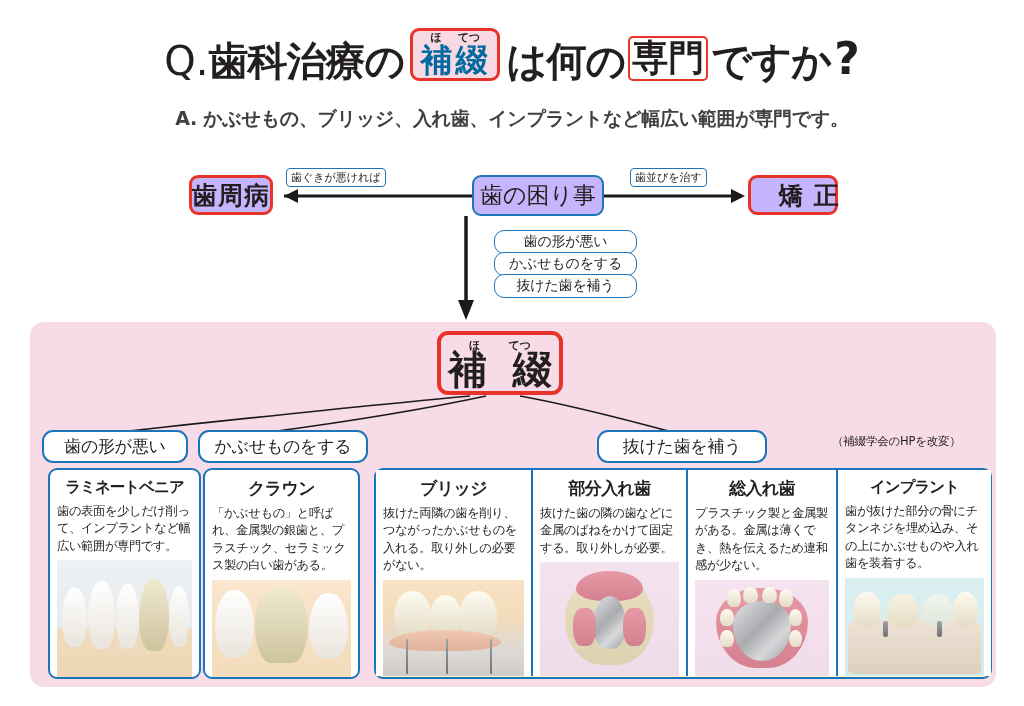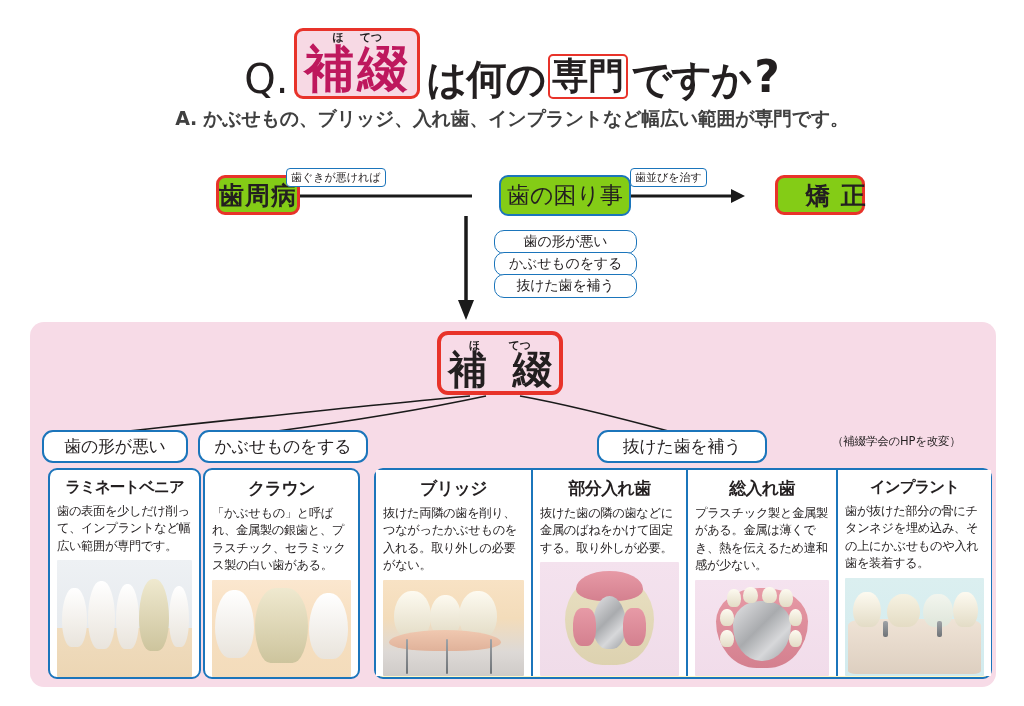--- a/index.html
+++ b/index.html
@@ -24,39 +24,39 @@
   
   .t-hotetsu {
     position: relative;
     border: 3px solid #e8332a; border-radius: 9px;
     background: #f7d9e4;
     padding: 1px 7px 2px 7px; margin: 0 6px;
     display: flex; flex-direction: column; align-items: center; justify-content: flex-end;
   }
   .t-ruby { display: flex; gap: 16px; font-size: 11px; font-weight: 700; color: #231f20; line-height: 1.1; }
   .t-ruby span { letter-spacing: 0px; }
-  .t-hotetsu-main { font-size: 50px; font-weight: 700; color: #be185d; line-height: 1.0; letter-spacing: 3px; }
+  .t-hotetsu-main { font-size: 32px; font-weight: 700; color: #0369a1; line-height: 1.0; letter-spacing: 3px; }
 
   .t-senmon {
     border: 2.5px solid #e8332a; border-radius: 5px;
     background: #ffffff; padding: 1px 2px 2px 2px; margin: 0 3px;
     font-size: 36px; font-weight: 700; color: #231f20; line-height: 1.05; letter-spacing: 0px;
   }
 
   .subtitle {
     position: absolute; left: 0; top: 106px; width: 1024px; text-align: center;
     font-size: 19px; font-weight: 700; color: #404040; letter-spacing: -0.3px;
   }
 
   
   .flow-svg { position: absolute; left: 0; top: 0; width: 1024px; height: 706px; pointer-events: none; }
 
   .node {
     position: absolute; display: flex; align-items: center; justify-content: center;
-    font-weight: 700; color: #231f20; background: #84cc16; white-space: nowrap; margin-left: 27px;
+    font-weight: 700; color: #231f20; background: #c4b5fd; white-space: nowrap;
   }
   .node-red { border: 3px solid #e8332a; border-radius: 9px; font-size: 25px; letter-spacing: 1px; }
   .node-blue { border: 2.5px solid #1b75bb; border-radius: 9px; font-size: 23px; letter-spacing: 0px; font-weight: 400; }
 
   #node-shishubyo { left: 189px; top: 175px; width: 84px; height: 40px; }
   #node-komarigoto { left: 472px; top: 175px; width: 132px; height: 41px; }
   #node-kyosei { left: 748px; top: 175px; width: 90px; height: 40px; padding-left: 32px; }
 
   .edge-label {
     position: absolute; border: 1.5px solid #1b75bb; border-radius: 4px; background: #ffffff;
@@ -162,20 +162,21 @@
     font-size: 9px; color: #e8dbe2; white-space: nowrap; letter-spacing: 0.2px;
   }
 </style>
 </head>
 <body>
 
 <div id="page">
 
   <div class="title-row">
     <span class="t-q">Q.</span>
+    <span class="t-plain">歯科治療の</span>
     <span class="t-hotetsu">
       <span class="t-ruby">
         <span>ほ</span>
         <span>てつ</span>
       </span>
       <span class="t-hotetsu-main">補綴</span>
     </span>
     <span class="t-plain">は何の</span>
     <span class="t-senmon">専門</span>
     <span class="t-plain">ですか</span>

